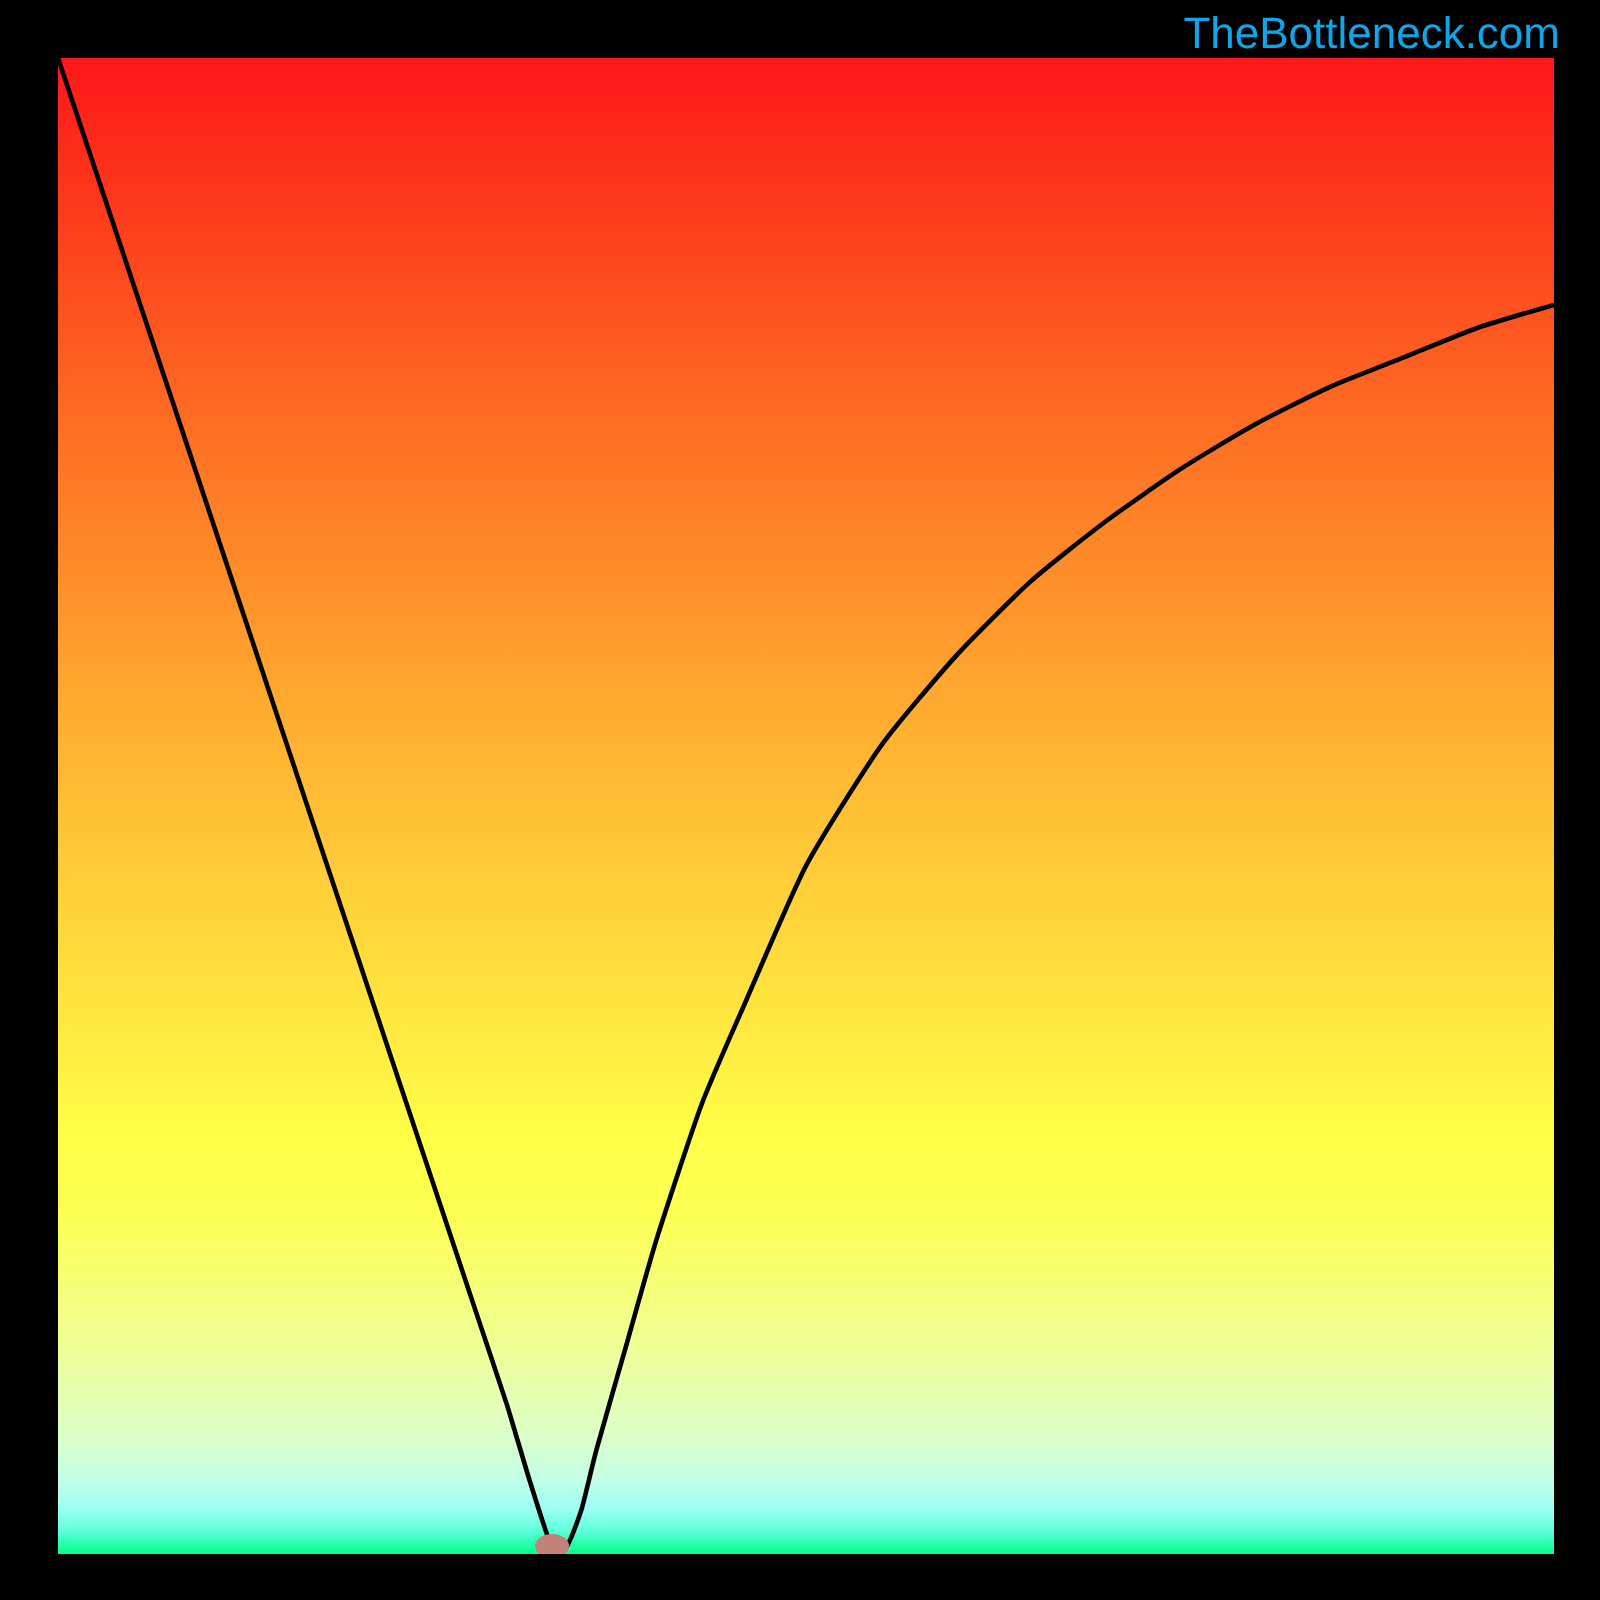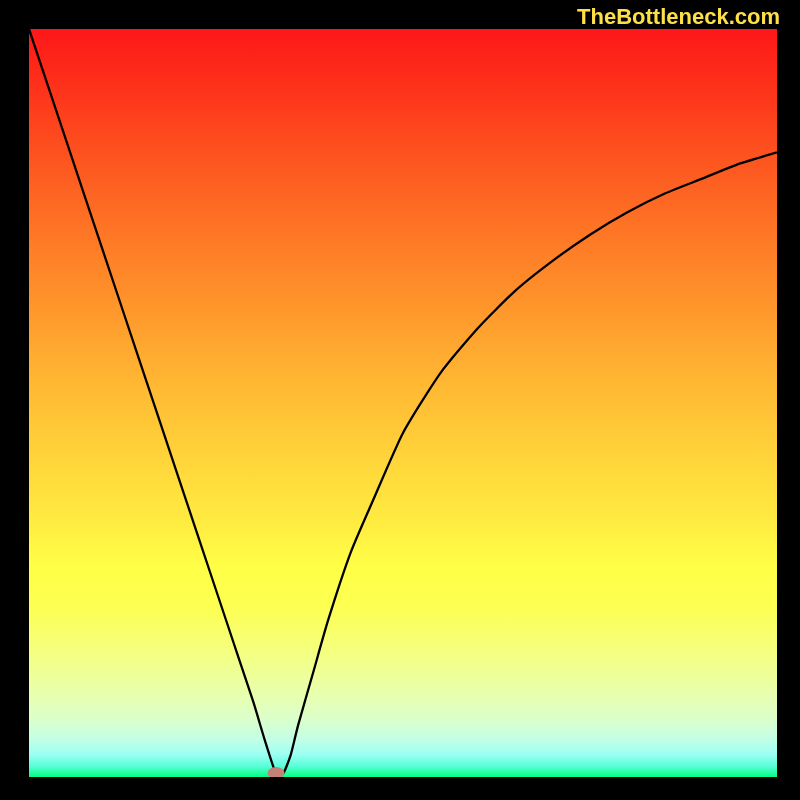--- a/index.html
+++ b/index.html
@@ -8,23 +8,23 @@
     height: 800px;
     background: #000;
     position: relative;
     font-family: Arial, sans-serif;
     overflow: hidden;
   }
   .watermark {
     position: absolute;
     top: 4px;
     right: 20px;
-    color: #fde047;
+    color: #0ea5e9;
     font-size: 22px;
-    font-weight: 700;
+    font-weight: 400;
     z-index: 10;
   }
   .plot-area {
     position: absolute;
     left: 29px;
     top: 29px;
     width: 748px;
     height: 748px;
     overflow: hidden;
   }

